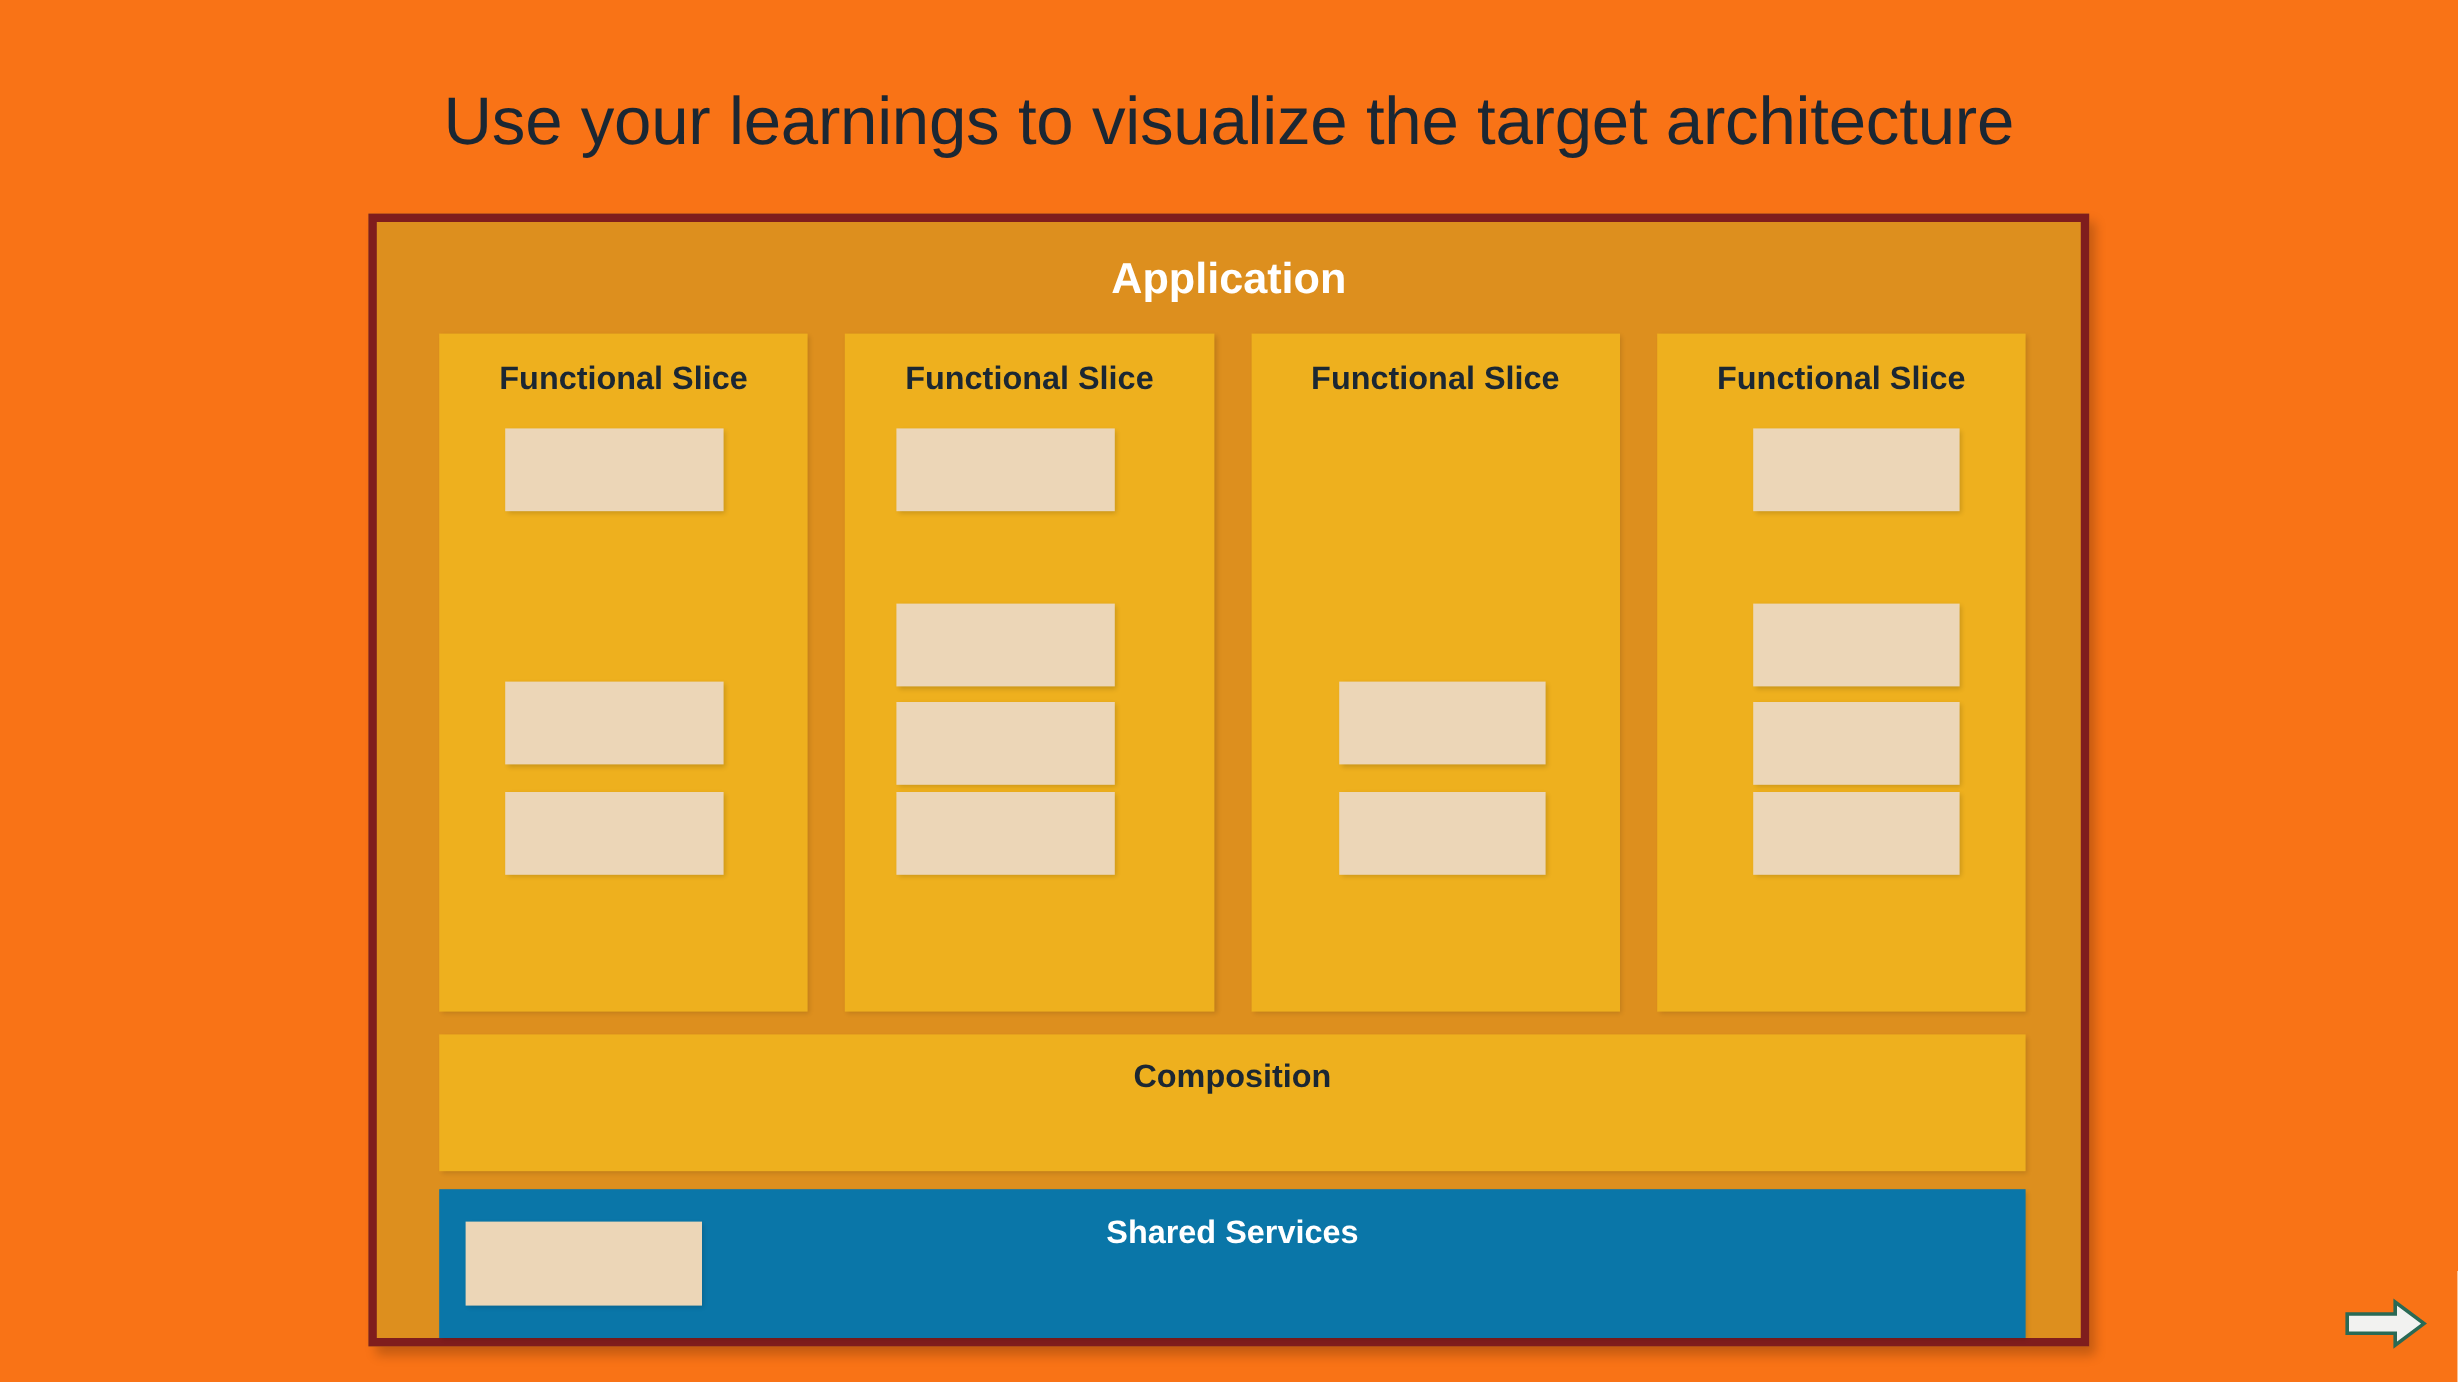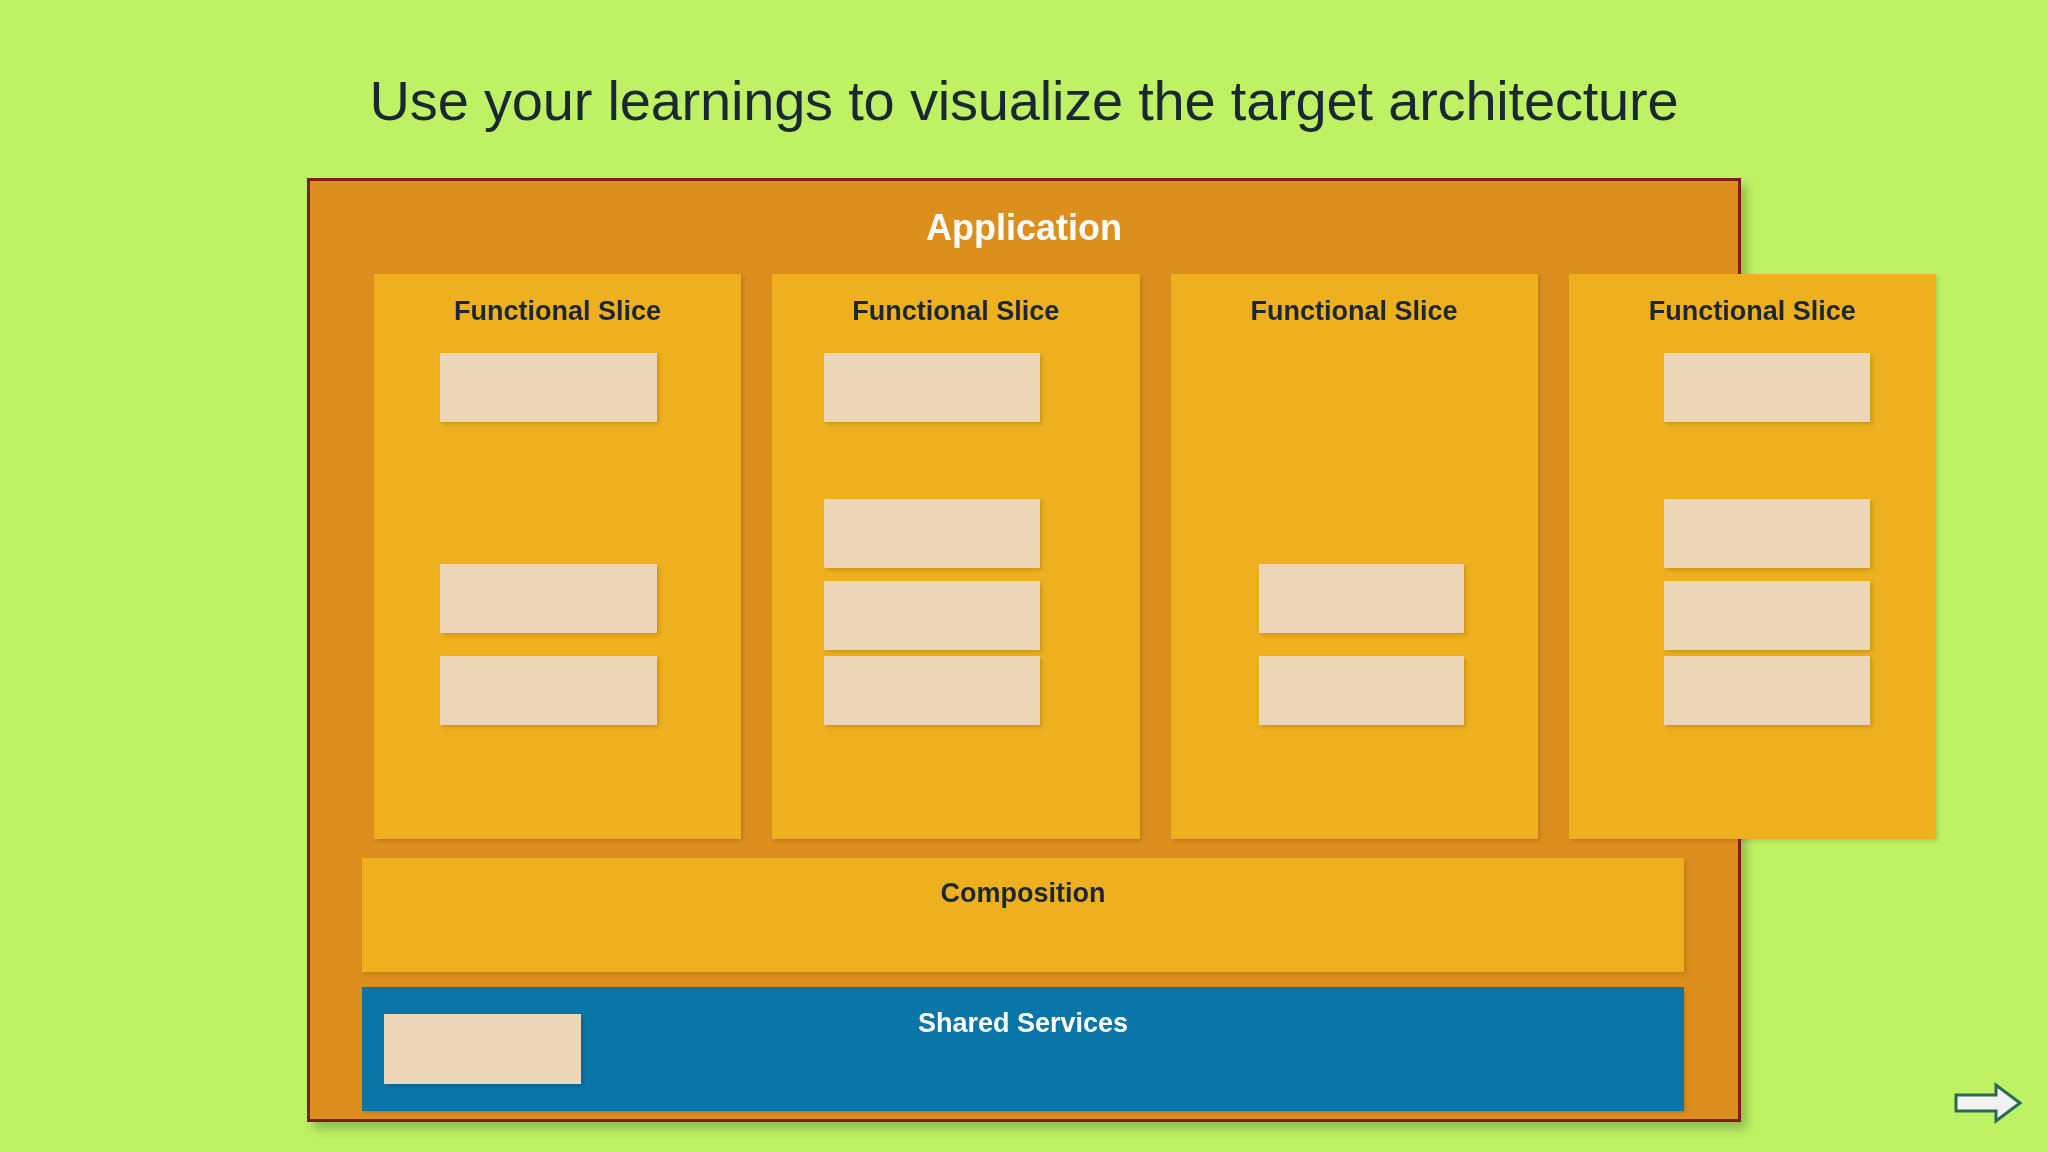--- a/index.html
+++ b/index.html
@@ -9,21 +9,21 @@
     height: 1152px;
     background: #ffffff;
     font-family: "Liberation Sans", sans-serif;
     overflow: hidden;
   }
 
   #slide {
     position: relative;
     width: 2048px;
     height: 1152px;
-    background: #bef264;
+    background: #f97316;
   }
 
   
   #slide-title {
     position: absolute;
     left: 0;
     top: 68px;
     width: 2048px;
     text-align: center;
     font-size: 56px;
@@ -34,41 +34,41 @@
   }
 
   
   #application-frame {
     position: absolute;
     left: 307px;
     top: 178px;
     width: 1434px;
     height: 944px;
     background: #dd8f1e;
-    border: 3px solid #7f1d1d;
+    border: 7px solid #7f1d1d;
     box-shadow: 6px 7px 9px rgba(0,0,0,0.22);
   }
 
   #application-title {
     position: absolute;
     left: 0;
     top: 26px;
     width: 100%;
     text-align: center;
     font-size: 36px;
     font-weight: bold;
     color: #ffffff;
   }
 
   
   #slices-row {
     position: absolute;
-    left: 64px;
+    left: 52px;
     top: 93px;
-    width: 1562px;
+    width: 1322px;
     height: 565px;
     display: flex;
     gap: 31px;
   }
 
   .slice {
     position: relative;
     flex: 1 1 0;
     background: #eeb01e;
     box-shadow: 2px 2px 4px rgba(0,0,0,0.14);

